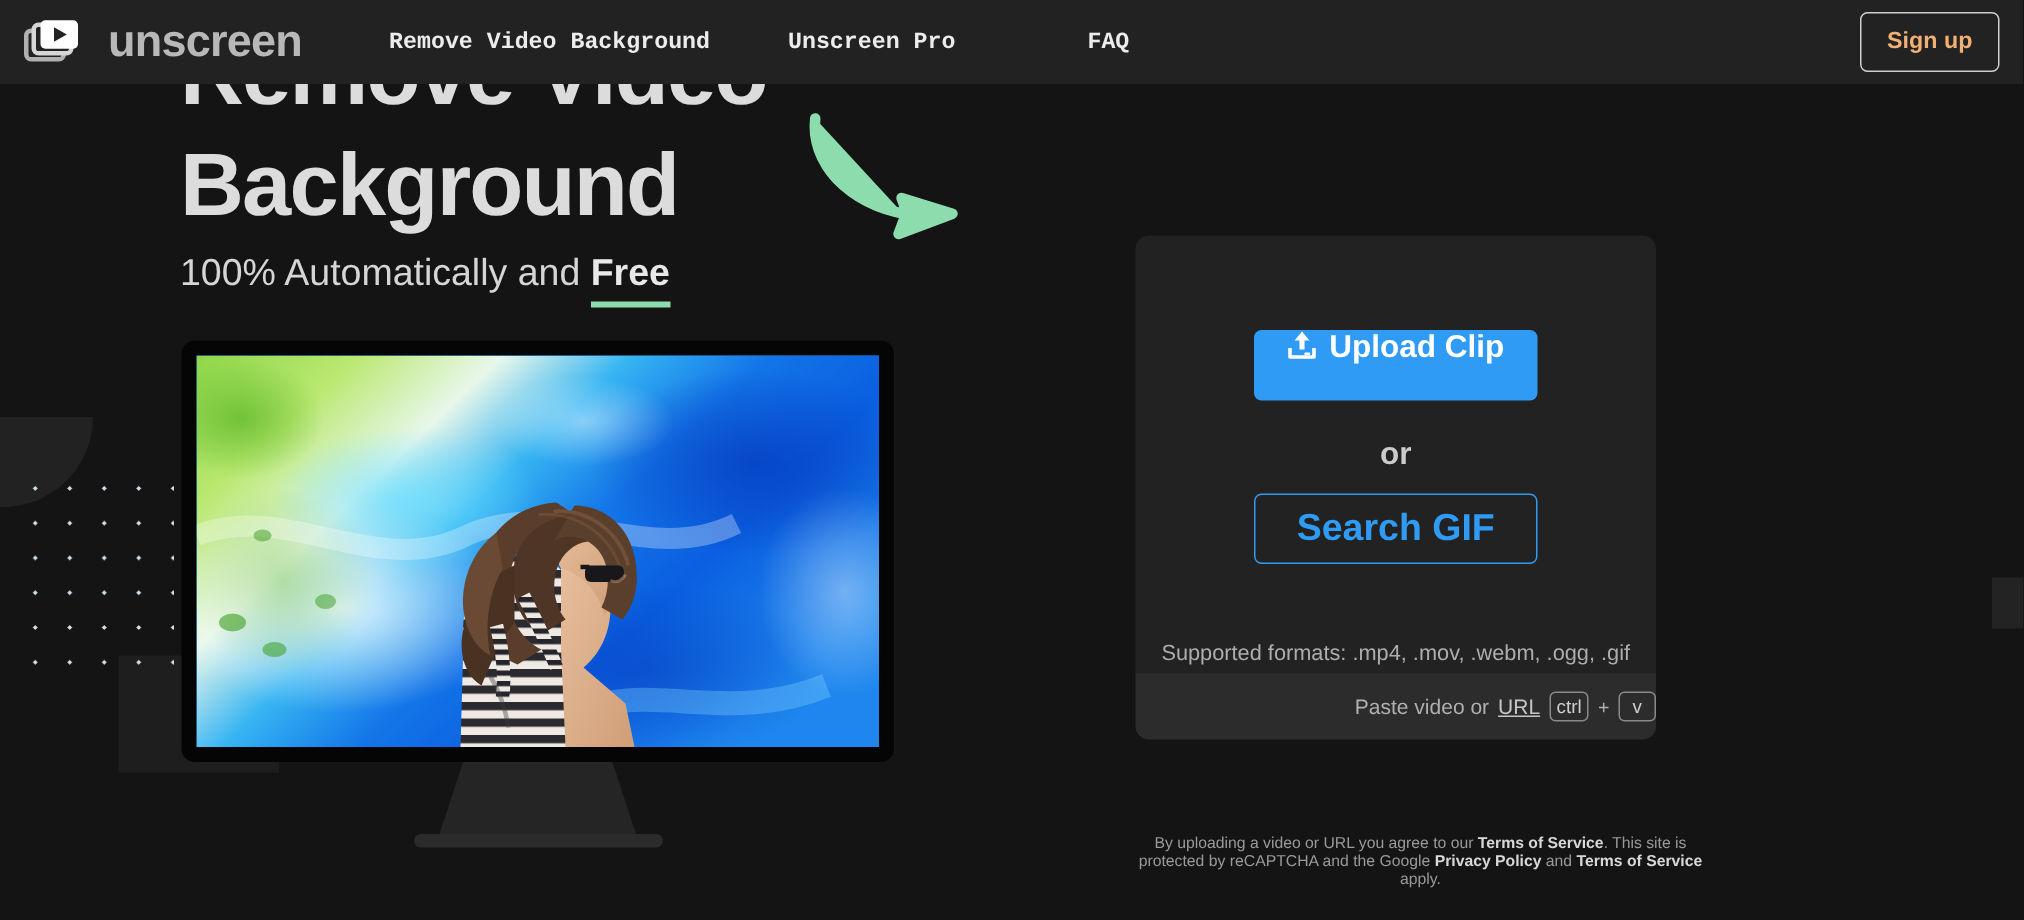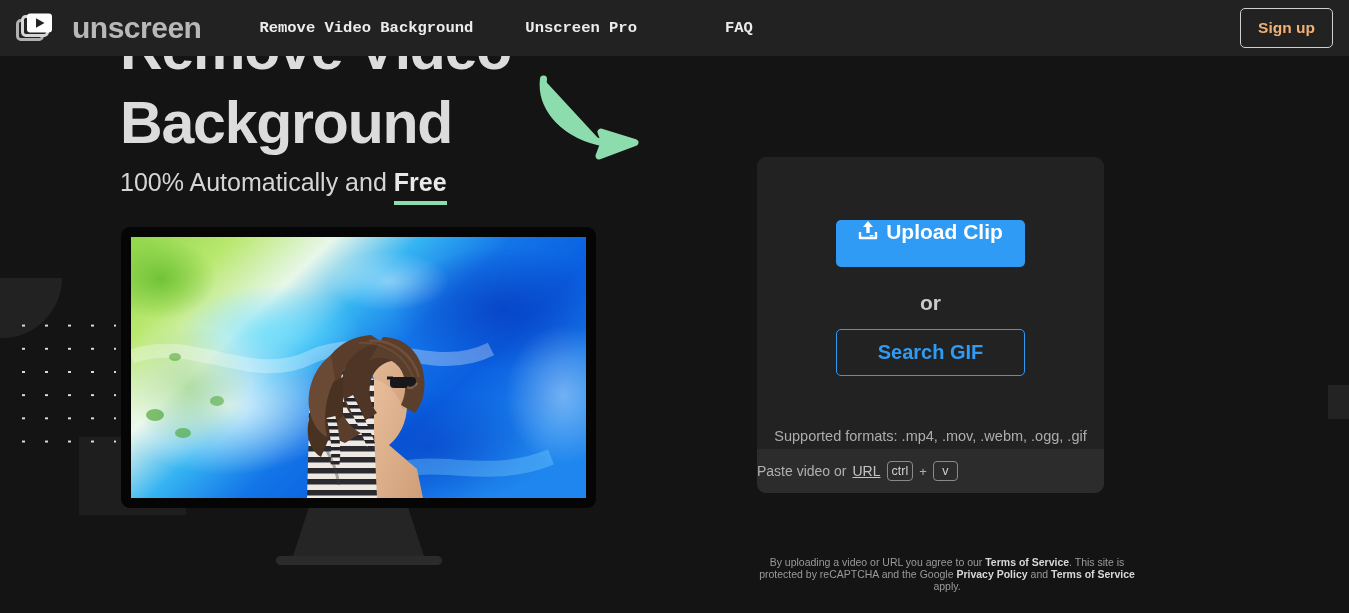--- a/index.html
+++ b/index.html
@@ -141,30 +141,30 @@
   .or-text {
     margin-top: 24px;
     font-size: 21px; font-weight: 700; color: #cbcbcb;
   }
   .searchgif-btn {
     margin-top: 14px;
     width: 189px; height: 47px;
     background: transparent;
     border: 1px solid #2f9bf4; border-radius: 5px;
     color: #2f9bf4; font-family: "Liberation Sans", sans-serif;
-    font-size: 20px; font-weight: 700; cursor: pointer;
+    font-size: 25px; font-weight: 700; cursor: pointer;
     display: flex; align-items: center; justify-content: center;
   }
   .formats {
     margin-top: 52px;
     font-size: 14.5px; color: #adadad;
   }
   .paste-bar {
     height: 44px; background: #2c2c2c;
-    display: flex; align-items: center; justify-content: flex-start;
+    display: flex; align-items: center; justify-content: flex-end;
     gap: 6px;
     font-size: 14px; color: #b0b0b0;
   }
   .paste-bar .url-link { color: #c5c5c5; text-decoration: underline; cursor: pointer; }
   .key {
     display: inline-flex; align-items: center; justify-content: center;
     min-width: 25px; height: 20px; padding: 0 4px;
     border: 1px solid #8a8a8a; border-radius: 4px;
     font-size: 12.5px; color: #cfcfcf; line-height: 1;
   }

